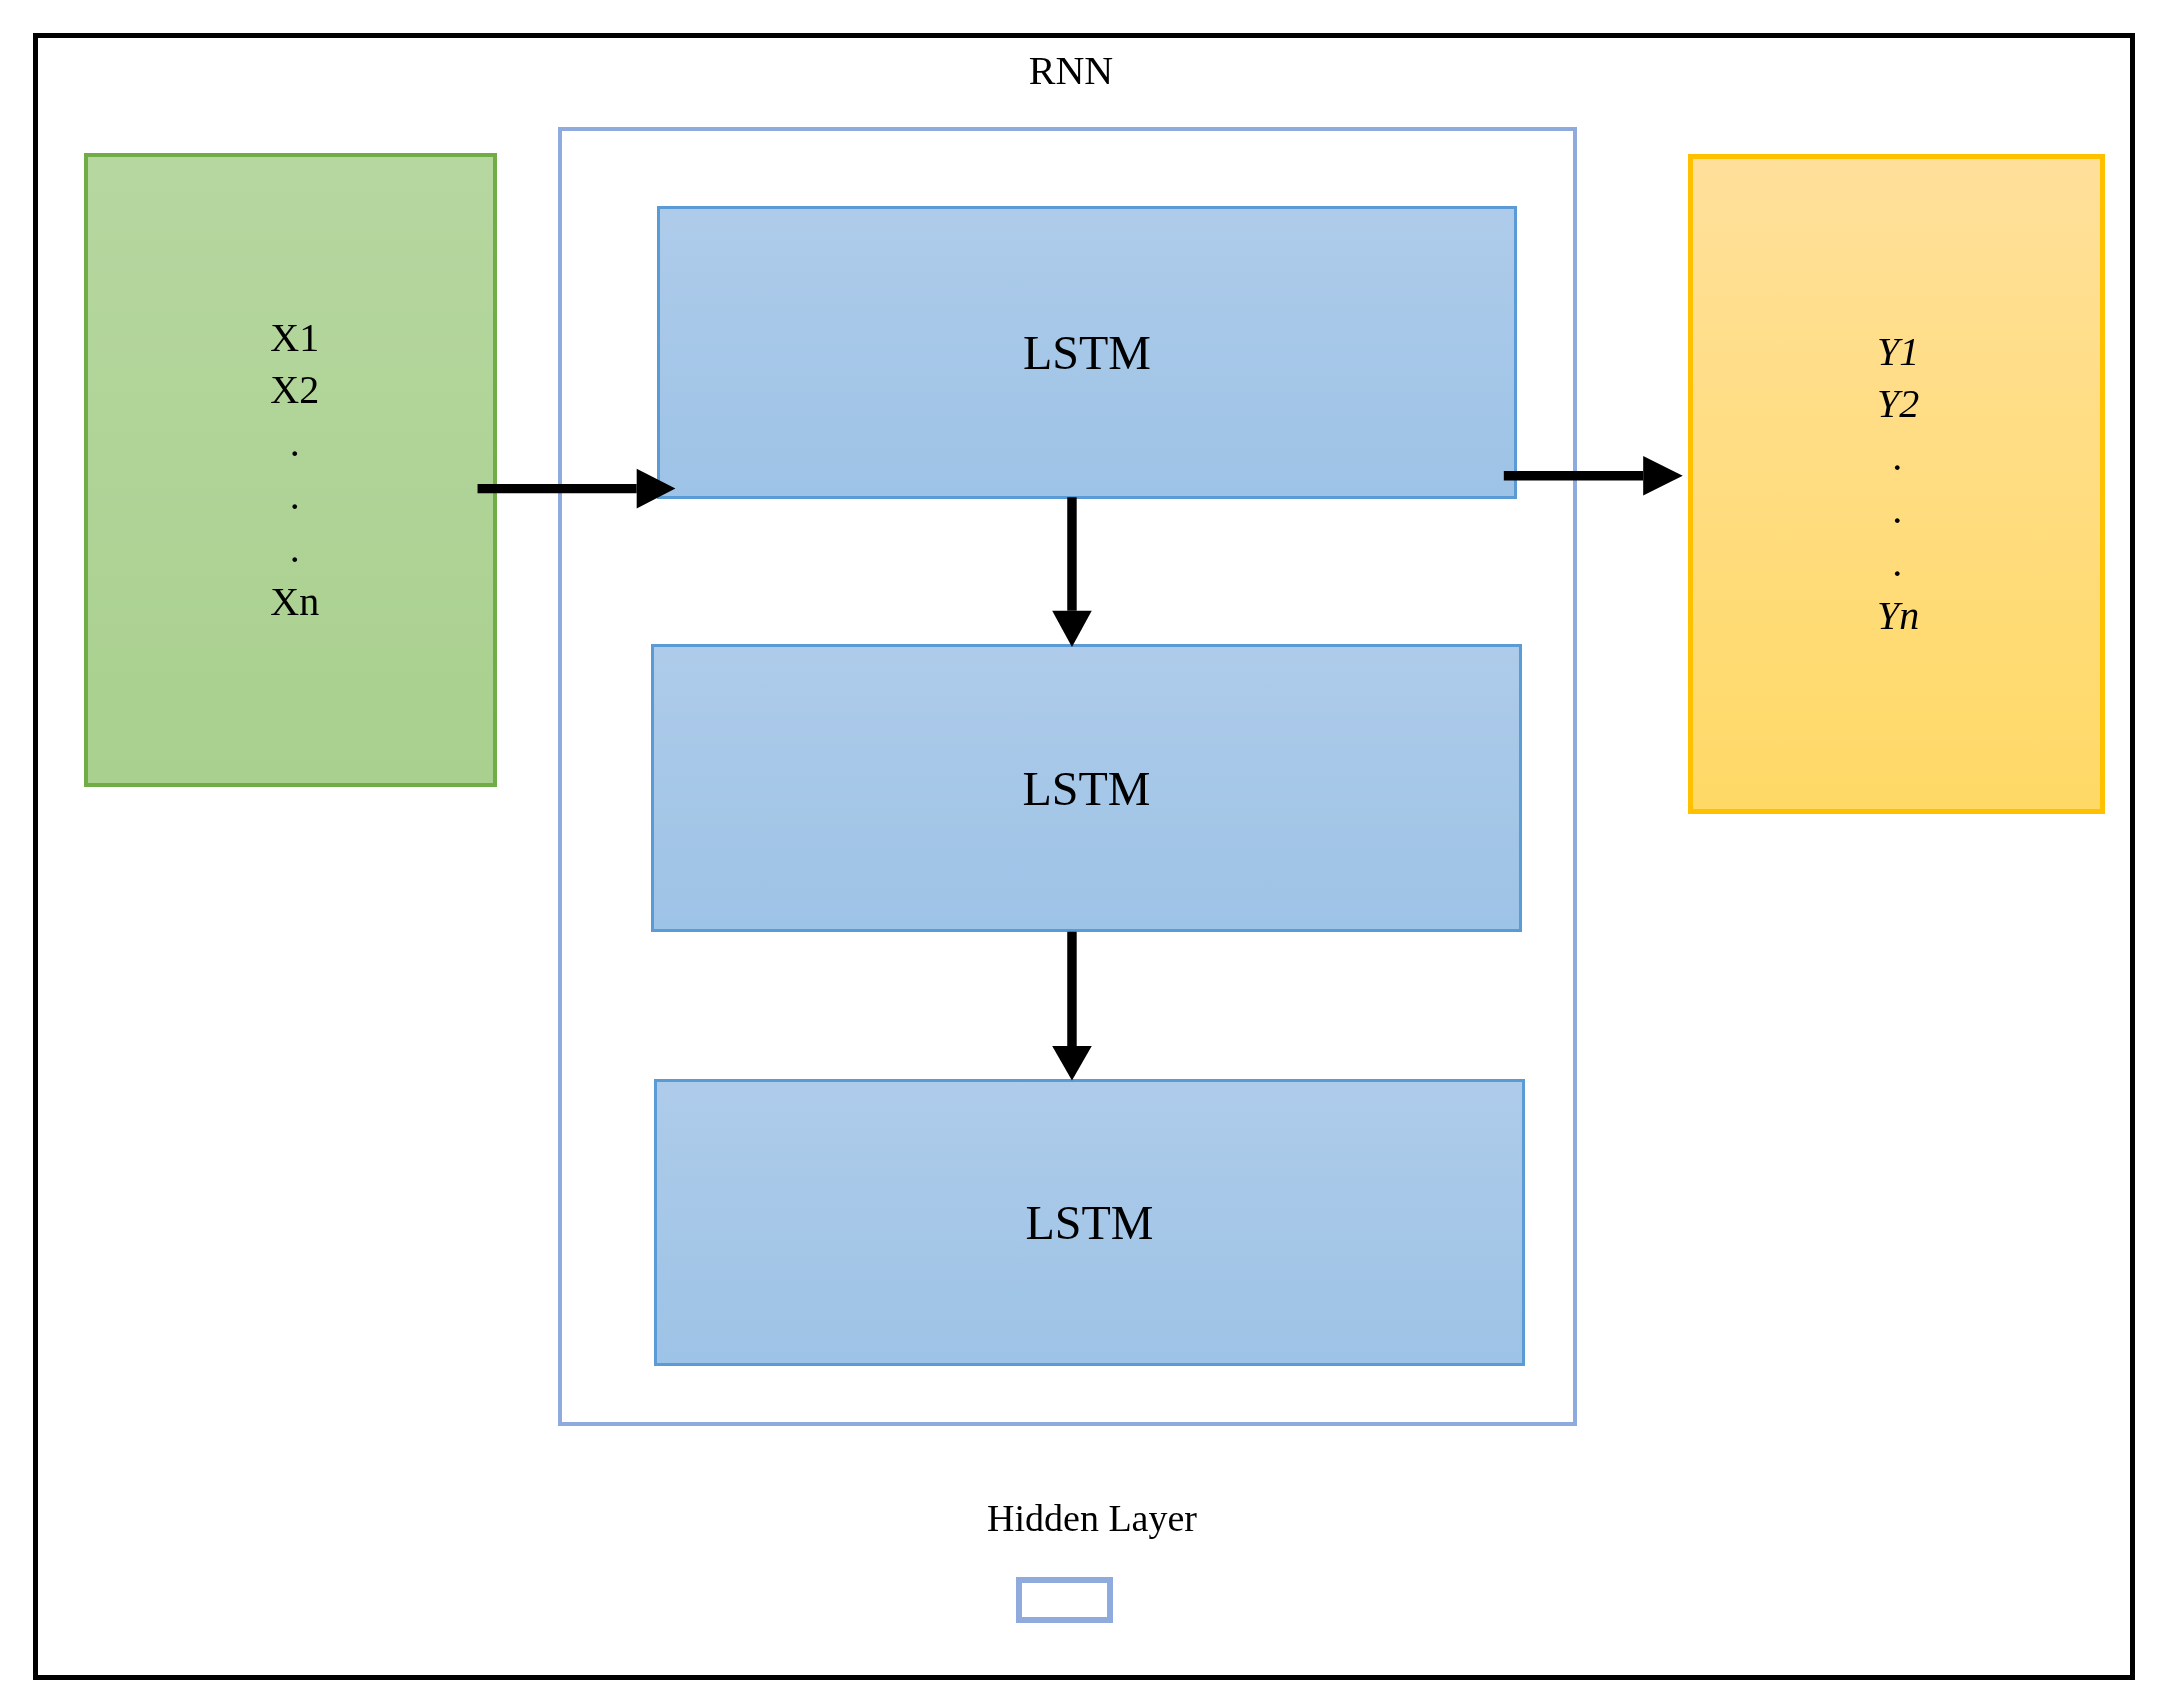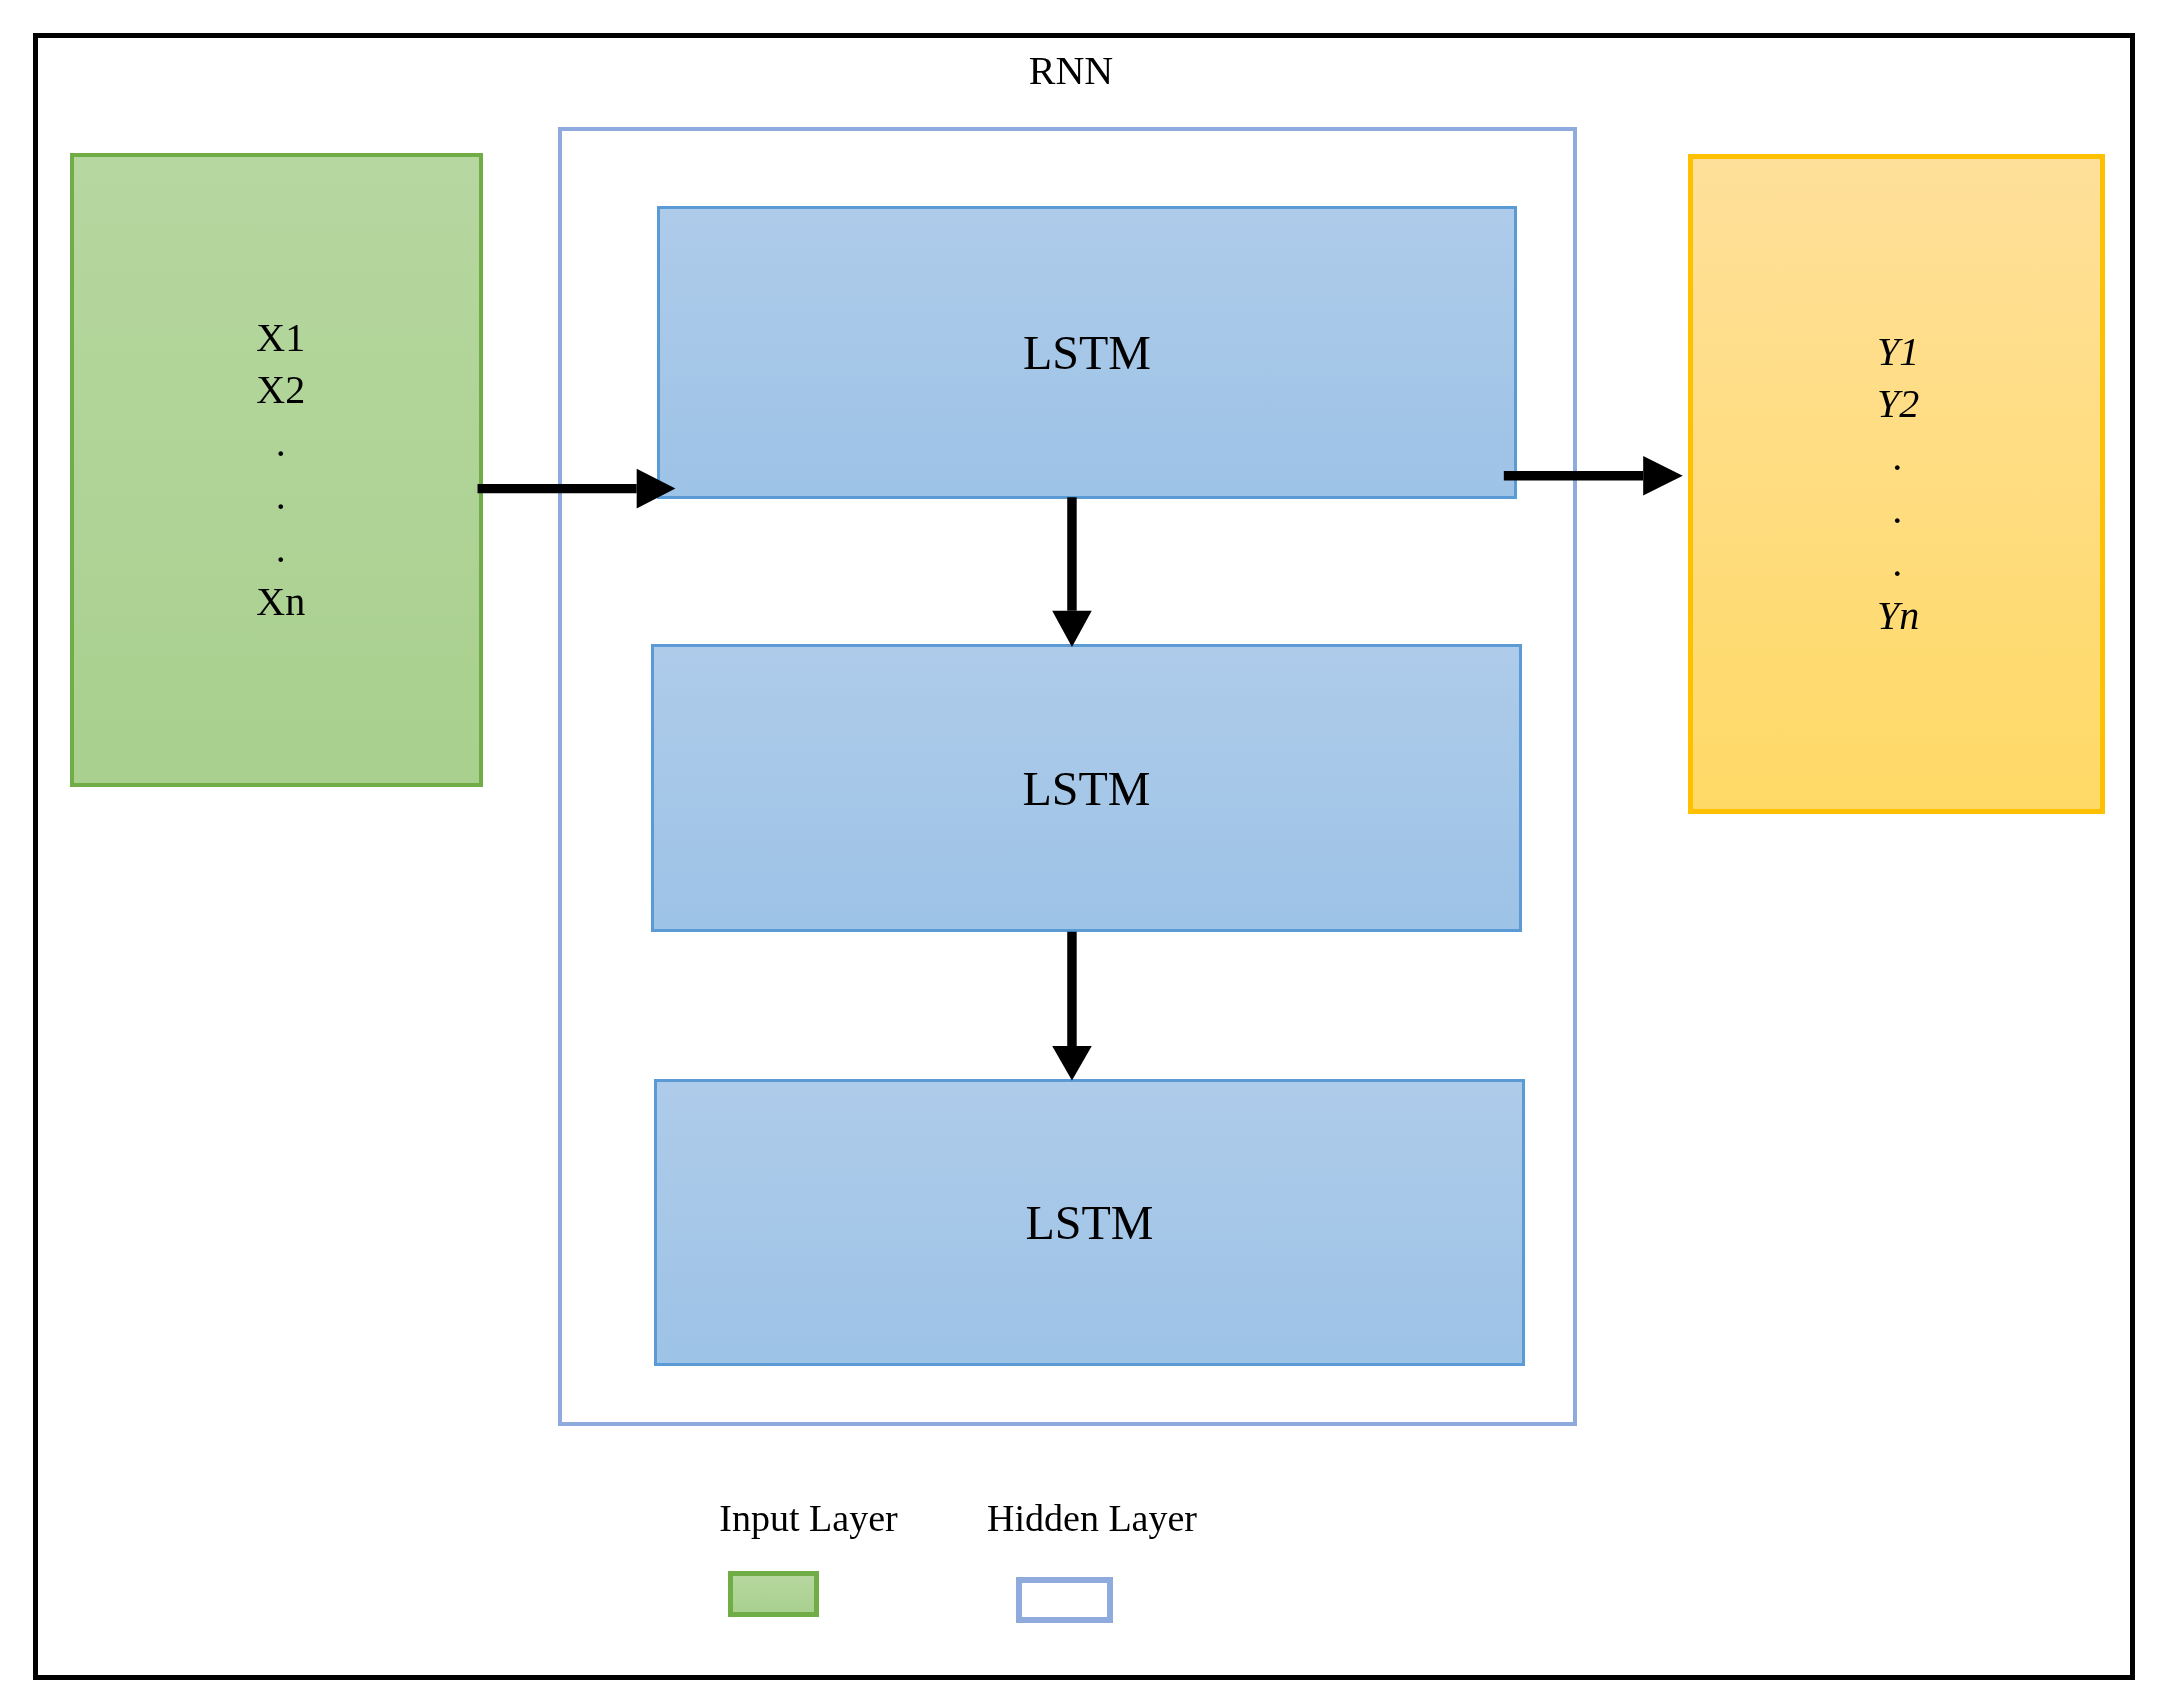--- a/index.html
+++ b/index.html
@@ -61,21 +61,21 @@
     font-size: 40px;
     line-height: 1.32;
   }
   .io-stack .dot {
     width: 100%;
     text-align: center;
     line-height: 1.32;
   }
 
   #input-block {
-    left: 70px;
+    left: 84px;
     top: 153px;
     width: 413px;
     height: 634px;
     background: linear-gradient(180deg, #b6d7a0 0%, #a9d08e 100%);
     border: 4.3px solid #70ad47;
   }
   #input-block .io-stack { margin-left: 8.6px; }
 
   #output-block {
     left: 1688px;
@@ -233,24 +233,20 @@
       <polygon points="1223,710 1269,710 1246,752" fill="#000000"></polygon>
     </g>
 
     <g>
       <line x1="1246" y1="1083" x2="1246" y2="1216" stroke="#000000" stroke-width="11"></line>
       <polygon points="1223,1216 1269,1216 1246,1256" fill="#000000"></polygon>
     </g>
   </svg>
 
   <div id="legend">
-    <div id="legend-input" class="legend-item">
-      <span class="legend-label">Input Layer</span>
-      <div class="legend-swatch"></div>
-    </div>
     <div id="legend-hidden" class="legend-item">
       <span class="legend-label">Hidden Layer</span>
       <div class="legend-swatch"></div>
     </div>
   </div>
 
 </div>
 
 
 </body></html>

